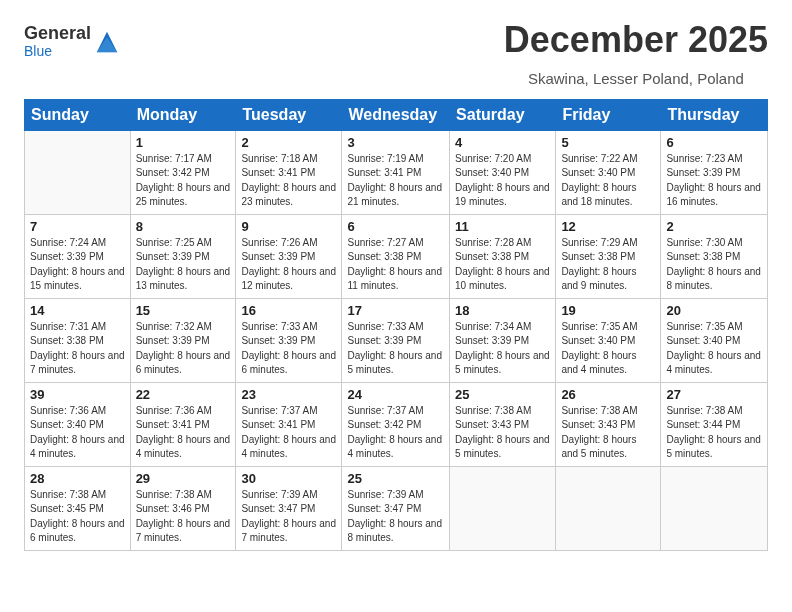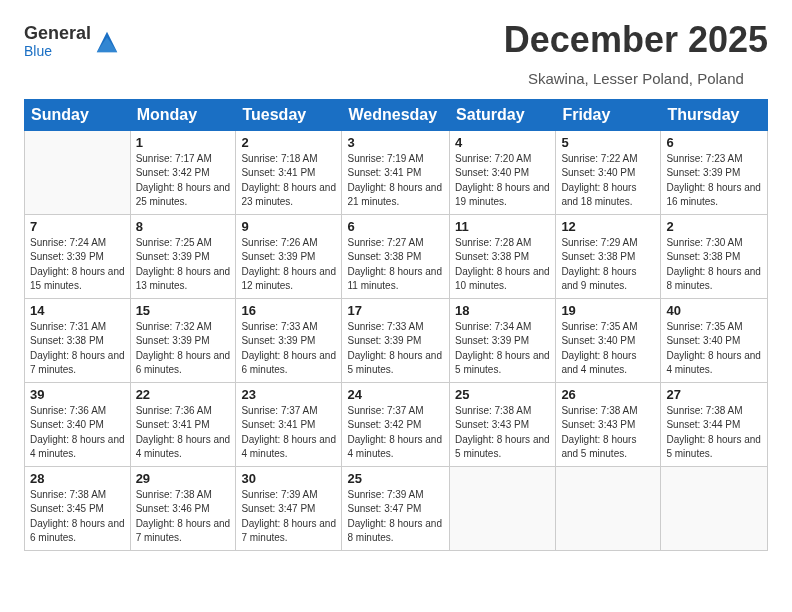--- a/index.html
+++ b/index.html
@@ -195,21 +195,21 @@
         </td>
         <td>
           <span class="day-number">18</span>
           <div class="day-info">Sunrise: 7:34 AM<br>Sunset: 3:39 PM<br>Daylight: 8 hours and 5 minutes.</div>
         </td>
         <td>
           <span class="day-number">19</span>
           <div class="day-info">Sunrise: 7:35 AM<br>Sunset: 3:40 PM<br>Daylight: 8 hours and 4 minutes.</div>
         </td>
         <td>
-          <span class="day-number">40</span>
+          <span class="day-number">20</span>
           <div class="day-info">Sunrise: 7:35 AM<br>Sunset: 3:40 PM<br>Daylight: 8 hours and 4 minutes.</div>
         </td>
       </tr>
       <tr class="alt-row">
         <td>
           <span class="day-number">39</span>
           <div class="day-info">Sunrise: 7:36 AM<br>Sunset: 3:40 PM<br>Daylight: 8 hours and 4 minutes.</div>
         </td>
         <td>
           <span class="day-number">22</span>

